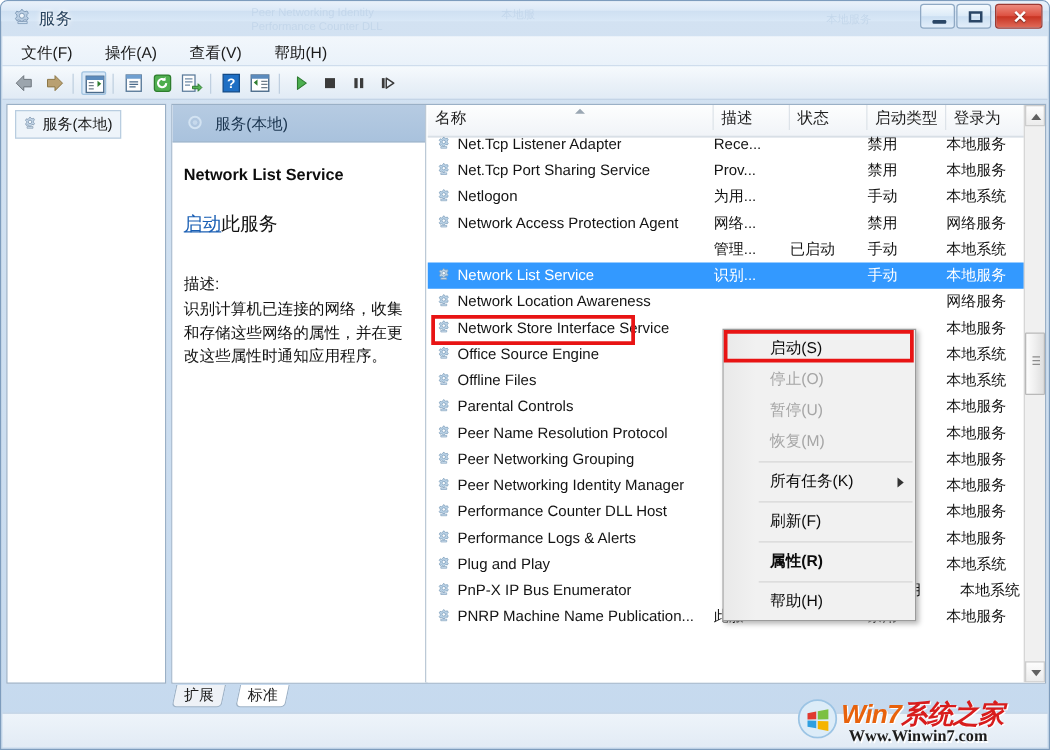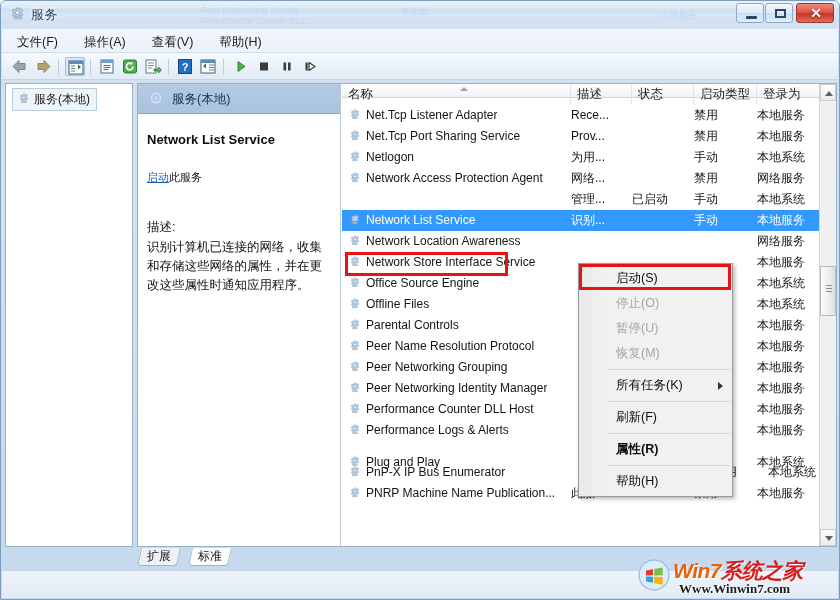--- a/index.html
+++ b/index.html
@@ -128,40 +128,40 @@
   #detail-header .hdr-ic { position: absolute; left: 10px; top: 7px; }
   #detail-header .hdr-tx {
     position: absolute; left: 34px; top: 7px;
     font-size: 12.5px; color: #18324d;
   }
   #svc-title {
     position: absolute; left: 9px; top: 48px;
     font-size: 13px; font-weight: bold; color: #0d0d0d;
   }
   #svc-action {
-    position: absolute; left: 9px; top: 86px; font-size: 11px; color: #111;
+    position: absolute; left: 9px; top: 86px; font-size: 15px; color: #111;
   }
   #svc-action .lnk {
     color: #1a5fb4; text-decoration: underline; cursor: pointer;
   }
   #desc-label {
     position: absolute; left: 9px; top: 135px; font-size: 12.5px; color: #111;
   }
   #desc-body {
     position: absolute; left: 9px; top: 154px; width: 186px;
     font-size: 12.5px; color: #111; line-height: 19px;
   }
 
   
   #list-col {
     position: absolute; left: 204px; top: 0; right: 0; height: 462px;
     background: #ffffff; overflow: hidden;
   }
   #list-head {
-    position: absolute; left: 0; top: 0; right: 0; height: 14px;
+    position: absolute; left: 0; top: 0; right: 0; height: 26px;
     background: linear-gradient(to bottom,#fdfefe 0%, #f1f4f8 95%, #e4e9ef 100%);
     border-bottom: 1px solid #cdd6df;
   }
   .hcell {
     position: absolute; top: 0; height: 20px; line-height: 20px;
     font-size: 12.5px; color: #1f1f1f; padding-left: 6px;
     border-right: 1px solid #dde3e9;
     cursor: default; white-space: nowrap;
   }
   #sort-arrow {
@@ -617,21 +617,21 @@
             <span class="cell c-name"><svg class="gear" width="14" height="14" viewBox="0 0 16 16">
                 <path d="M8 1.8 8.8 3a4.8 4.8 0 0 1 1.1.45l1.4-.42.8 1.4-1 1.05a3.8 3.8 0 0 1 0 1.15l1 1.05-.8 1.4-1.4-.42A4.8 4.8 0 0 1 8.8 9.6L8 10.8 7.2 9.6a4.8 4.8 0 0 1-1.1-.45l-1.4.42-.8-1.4 1-1.05a3.8 3.8 0 0 1 0-1.15l-1-1.05.8-1.4 1.4.42A4.8 4.8 0 0 1 7.2 3z" fill="#bcd4e8" stroke="#7b9bb8" stroke-width=".7"></path>
                 <circle cx="8" cy="6.3" r="1.6" fill="#f6fafd" stroke="#7b9bb8" stroke-width=".7"></circle>
                 <path d="M5.3 10.6h5.4v1.5H5.3z" fill="#d3e4f2" stroke="#7b9bb8" stroke-width=".6"></path>
               </svg>Performance Logs &amp; Alerts</span>
             <span class="cell c-desc"></span>
             <span class="cell c-stat"></span>
             <span class="cell c-start"></span>
             <span class="cell c-log">本地服务</span>
           </div>
-          <div class="row" style="top: 357px; margin-top: 11px;">
+          <div class="row" style="top: 357px;">
             <span class="cell c-name"><svg class="gear" width="14" height="14" viewBox="0 0 16 16">
                 <path d="M8 1.8 8.8 3a4.8 4.8 0 0 1 1.1.45l1.4-.42.8 1.4-1 1.05a3.8 3.8 0 0 1 0 1.15l1 1.05-.8 1.4-1.4-.42A4.8 4.8 0 0 1 8.8 9.6L8 10.8 7.2 9.6a4.8 4.8 0 0 1-1.1-.45l-1.4.42-.8-1.4 1-1.05a3.8 3.8 0 0 1 0-1.15l-1-1.05.8-1.4 1.4.42A4.8 4.8 0 0 1 7.2 3z" fill="#bcd4e8" stroke="#7b9bb8" stroke-width=".7"></path>
                 <circle cx="8" cy="6.3" r="1.6" fill="#f6fafd" stroke="#7b9bb8" stroke-width=".7"></circle>
                 <path d="M5.3 10.6h5.4v1.5H5.3z" fill="#d3e4f2" stroke="#7b9bb8" stroke-width=".6"></path>
               </svg>Plug and Play</span>
             <span class="cell c-desc"></span>
             <span class="cell c-stat"></span>
             <span class="cell c-start"></span>
             <span class="cell c-log">本地系统</span>
           </div>

